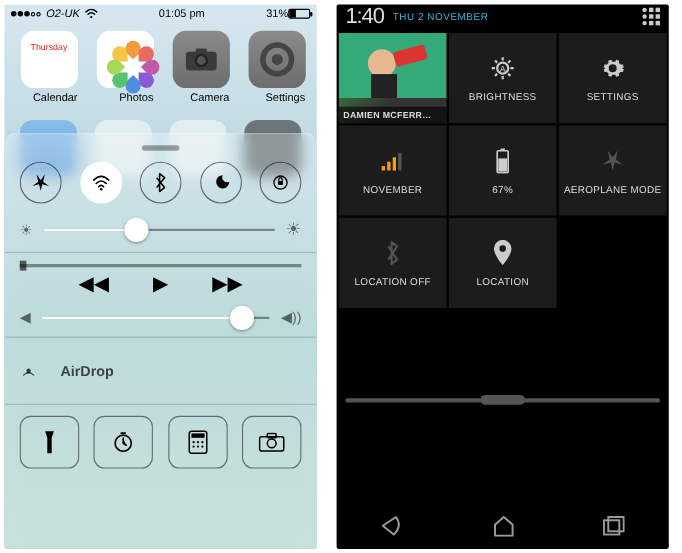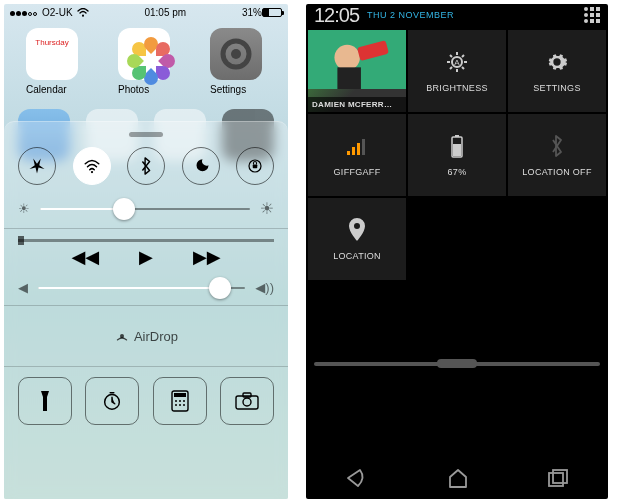--- a/index.html
+++ b/index.html
@@ -3,27 +3,27 @@
 <meta charset="utf-8">
 <style>
   * { margin:0; padding:0; box-sizing:border-box; font-family:-apple-system,Helvetica,Arial,sans-serif; -webkit-font-smoothing:antialiased;}
   body { background:#fff; width:620px; height:503px; display:flex; gap:18px; padding:4px;}
   .phone { position:relative; overflow:hidden; border-radius:2px;}
   
   .ios { width:284px; height:495px; background:linear-gradient(180deg,#d7e7ef 0%,#bcd8e0 30%,#a8cfd0 60%,#b5d6cf 100%);}
   .ios-status { height:16px; display:flex; align-items:center; font-size:10px; padding:0 6px; color:#000;}
   .ios-status .dots span{display:inline-block;width:5px;height:5px;border-radius:50%;background:#000;margin-right:1px;}
   .ios-status .dots span.e{background:transparent;border:1px solid #000;width:4px;height:4px;}
-  .ios-status .carrier{margin-left:4px;}
+  .ios-status .carrier{margin-left:4px;font-style:italic;}
   .ios-status .center{flex:1;text-align:center;font-weight:500;}
   .ios-status .batt{width:20px;height:9px;border:1px solid #000;border-radius:2px;position:relative;}
   .ios-status .batt::after{content:"";position:absolute;right:-3px;top:2px;width:2px;height:4px;background:#000;border-radius:0 1px 1px 0;}
   .ios-status .batt i{display:block;height:100%;width:31%;background:#000;}
   .ios-home{display:flex;justify-content:space-around;padding:8px 4px 14px;}
-  .app{width:56px;display:flex;flex-direction:column;align-items:flex-start;gap:4px;}
+  .app{width:56px;display:flex;flex-direction:column;align-items:flex-end;gap:4px;}
   .app .ico{width:52px;height:52px;border-radius:12px;display:flex;align-items:center;justify-content:center;font-size:20px;color:#fff;}
   .app .lbl{font-size:10px;color:#000;}
   .ico-cal{background:#fff;color:#000;flex-direction:column;}
   .ico-cal small{font-size:8px;color:#d22;}
   .ico-cal b{font-size:24px;line-height:1;font-weight:300;}
   .ico-photos{background:#fff;}
   .ico-camera{background:linear-gradient(#8a8a8a,#6d6d6d);}
   .ico-settings{background:linear-gradient(#8a8a8a,#6d6d6d);}
   .dockrow{display:flex;justify-content:space-around;padding:0 6px 4px;}
   .dockrow .ico{border-radius:12px;width:52px;height:52px;}
@@ -32,21 +32,21 @@
   .toggles{display:flex;justify-content:space-between;margin-bottom:14px;}
   .tg{width:38px;height:38px;border:1.5px solid rgba(0,0,0,0.55);border-radius:50%;display:flex;align-items:center;justify-content:center;color:#000;font-size:16px;}
   .tg.on{background:#fff;border-color:#fff;color:#000;}
   .slider-row{display:flex;align-items:center;gap:10px;margin:10px 0;}
   .slider-row .icon-s{font-size:13px;color:rgba(0,0,0,0.55);}
   .track{flex:1;height:2px;background:rgba(0,0,0,0.4);position:relative;border-radius:2px;}
   .track .fill{position:absolute;left:0;top:0;bottom:0;background:#fff;border-radius:2px;}
   .track .thumb{position:absolute;top:50%;width:22px;height:22px;border-radius:50%;background:#fff;transform:translate(-50%,-50%);box-shadow:0 1px 3px rgba(0,0,0,0.4);}
   .divider{height:1px;background:rgba(0,0,0,0.18);margin:10px -14px;}
   .media{display:flex;justify-content:center;gap:40px;font-size:18px;color:#000;margin-top:4px;}
-  .airdrop{display:flex;align-items:center;justify-content:center;gap:4px;font-size:13px;color:rgba(0,0,0,0.7);padding:12px 0;}
+  .airdrop{display:flex;align-items:center;gap:21px;font-size:13px;color:rgba(0,0,0,0.7);padding:12px 0;font-weight:bold;}
   .utils{display:flex;justify-content:space-between;margin-top:4px;}
   .ut{width:54px;height:48px;border:1.5px solid rgba(0,0,0,0.5);border-radius:10px;display:flex;align-items:center;justify-content:center;font-size:20px;color:#000;}
   
   .song-track{height:3px;background:rgba(0,0,0,0.4);margin:6px 0 4px;position:relative;}
   .song-track::before{content:"";position:absolute;left:0;width:6px;height:9px;top:-3px;background:rgba(0,0,0,0.6);}
   
   .and{width:302px;height:495px;background:#000;color:#ddd;}
   .and-status{height:22px;display:flex;align-items:center;padding:0 8px;font-size:12px;}
   .and-status .time{font-family:sans-serif;font-weight:300;font-size:20px;letter-spacing:-1px;}
   .and-status .date{margin-left:8px;font-size:9px;color:#33b5e5;letter-spacing:0.5px;}
@@ -106,20 +106,31 @@
           <span style="background:#c05aa8;transform:rotate(135deg) translate(-5px,-5px)"></span>
           <span style="background:#8a5bd8;transform:rotate(180deg) translate(-5px,-5px)"></span>
           <span style="background:#4f8be0;transform:rotate(225deg) translate(-5px,-5px)"></span>
           <span style="background:#56c373;transform:rotate(270deg) translate(-5px,-5px)"></span>
           <span style="background:#a8d858;transform:rotate(315deg) translate(-5px,-5px)"></span>
         </div>
       </div>
       <span class="lbl">Photos</span>
     </div>
     <div class="app">
+      <div class="ico ico-camera">
+          <svg width="32" height="24" viewBox="0 0 32 24">
+            <rect x="2" y="5" width="28" height="17" rx="3" fill="#3a3a3a"></rect>
+            <rect x="11" y="2" width="10" height="5" rx="1" fill="#3a3a3a"></rect>
+            <circle cx="16" cy="13" r="6" fill="#222"></circle>
+            <circle cx="16" cy="13" r="4" fill="#555"></circle>
+          </svg>
+        </div>
+      <span class="lbl">Camera</span>
+    </div>
+    <div class="app">
       <div class="ico ico-settings">
           <svg width="34" height="34" viewBox="0 0 34 34">
             <circle cx="17" cy="17" r="13" fill="none" stroke="#444" stroke-width="5"></circle>
             <circle cx="17" cy="17" r="5" fill="#444"></circle>
           </svg>
         </div>
       <span class="lbl">Settings</span>
     </div>
   </div>
 
@@ -228,21 +239,21 @@
             <rect x="8" y="1" width="8" height="4" rx="1" stroke="currentColor" stroke-width="1.4" fill="none"></rect>
             <circle cx="12" cy="10" r="4" stroke="currentColor" stroke-width="1.4" fill="none"></circle>
           </svg>
         </div>
     </div>
   </div>
 </div>
 
 <div class="phone and">
   <div class="and-status">
-    <span class="time">12:05</span>
+    <span class="time">1:40</span>
     <span class="date">THU 2 NOVEMBER</span>
     <span class="sp"></span>
     <div class="menu">
       <i>
           <b class="dot"></b>
           <b></b>
           <b></b>
         </i>
       <i>
           <b class="dot"></b>
@@ -290,33 +301,41 @@
 
     <div class="tile">
         <span class="ic">
           <svg width="22" height="20" viewBox="0 0 22 20">
             <rect x="1" y="15" width="3" height="4" fill="#f90"></rect>
             <rect x="6" y="11" width="3" height="8" fill="#f90"></rect>
             <rect x="11" y="7" width="3" height="12" fill="#f90"></rect>
             <rect x="16" y="3" width="3" height="16" fill="#555"></rect>
           </svg>
         </span>
-        <span class="tl">GIFFGAFF</span>
+        <span class="tl">NOVEMBER</span>
       </div>
     <div class="tile">
         <span class="ic">
           <svg width="14" height="24" viewBox="0 0 14 24">
             <rect x="2" y="3" width="10" height="20" rx="1" stroke="#ccc" stroke-width="1.5" fill="none"></rect>
             <rect x="5" y="1" width="4" height="2" fill="#ccc"></rect>
             <rect x="3" y="10" width="8" height="12" fill="#ccc"></rect>
           </svg>
         </span>
         <span class="tl">67%</span>
       </div>
 
+    <div class="tile dim">
+        <span class="ic">
+          <svg width="22" height="22" viewBox="0 0 24 24">
+            <path d="M2 16l8-2 2 8 2-8 8 2-7-5 2-9-5 7-5-7 2 9z" fill="#555"></path>
+          </svg>
+        </span>
+        <span class="tl">AEROPLANE MODE</span>
+      </div>
     <div class="tile dim">
         <span class="ic">
           <svg width="14" height="22" viewBox="0 0 14 22">
             <path d="M3 5l8 12-5 4V1l5 4-8 12" stroke="#555" stroke-width="1.8" fill="none" stroke-linejoin="round"></path>
           </svg>
         </span>
         <span class="tl">LOCATION OFF</span>
       </div>
     <div class="tile">
         <span class="ic">

